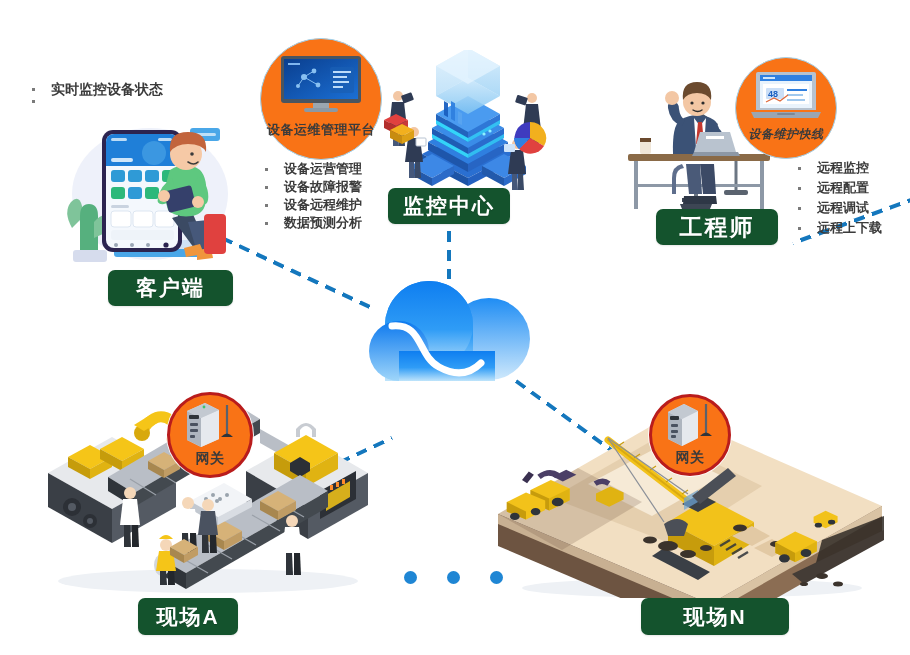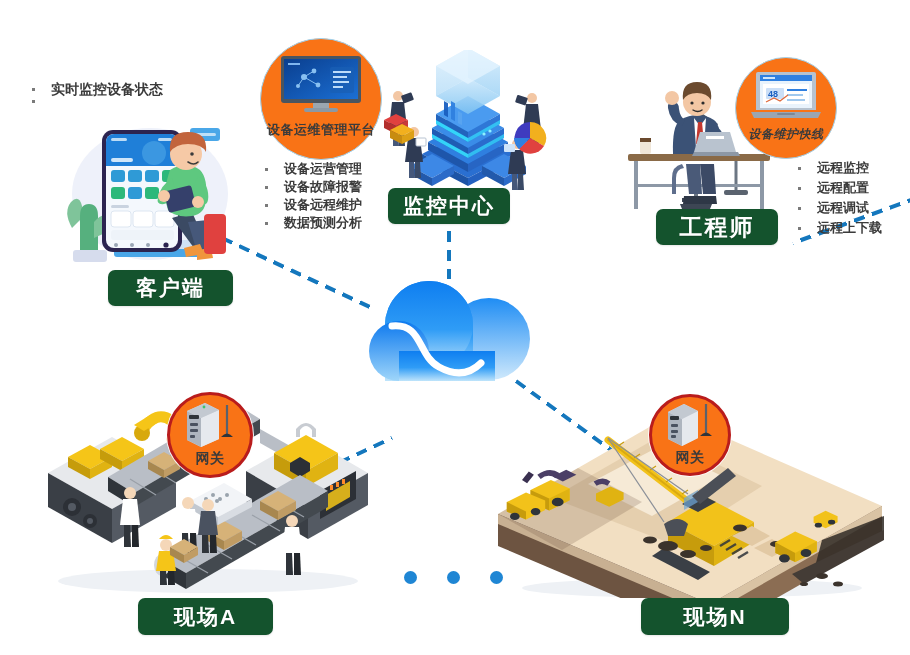--- a/index.html
+++ b/index.html
@@ -652,21 +652,21 @@
           <rect x="7" y="28" width="8" height="3" rx="1"></rect>
           <rect x="7" y="34" width="5" height="3" rx="1"></rect>
         </g>
         <rect x="6" y="14" width="10" height="4" rx="1" fill="#2f343a"></rect>
         <circle cx="21" cy="6" r="1.4" fill="#3ec46b"></circle>
       </svg>
     </div>
     <div class="callout-cap" style="font-size:14px; margin-top:1px;">网关</div>
   </div>
 
-  <div class="pill" style="left:138px; top:598px; width:135px; height:37px; font-size:21px;">
+  <div class="pill" style="left:138px; top:598px; width:100px; height:37px; font-size:21px;">
     <span>现场A</span>
   </div>
 
   <div class="illus" style="left:492px; top:398px; width:396px; height:200px;">
     <svg viewBox="0 0 396 200">
       <ellipse cx="200" cy="190" rx="170" ry="10" fill="#eef1f5"></ellipse>
 
       <g>
         <path d="M10 122 L200 12 L390 122 L200 232 Z" fill="#f0dcbf" opacity="0"></path>
 

